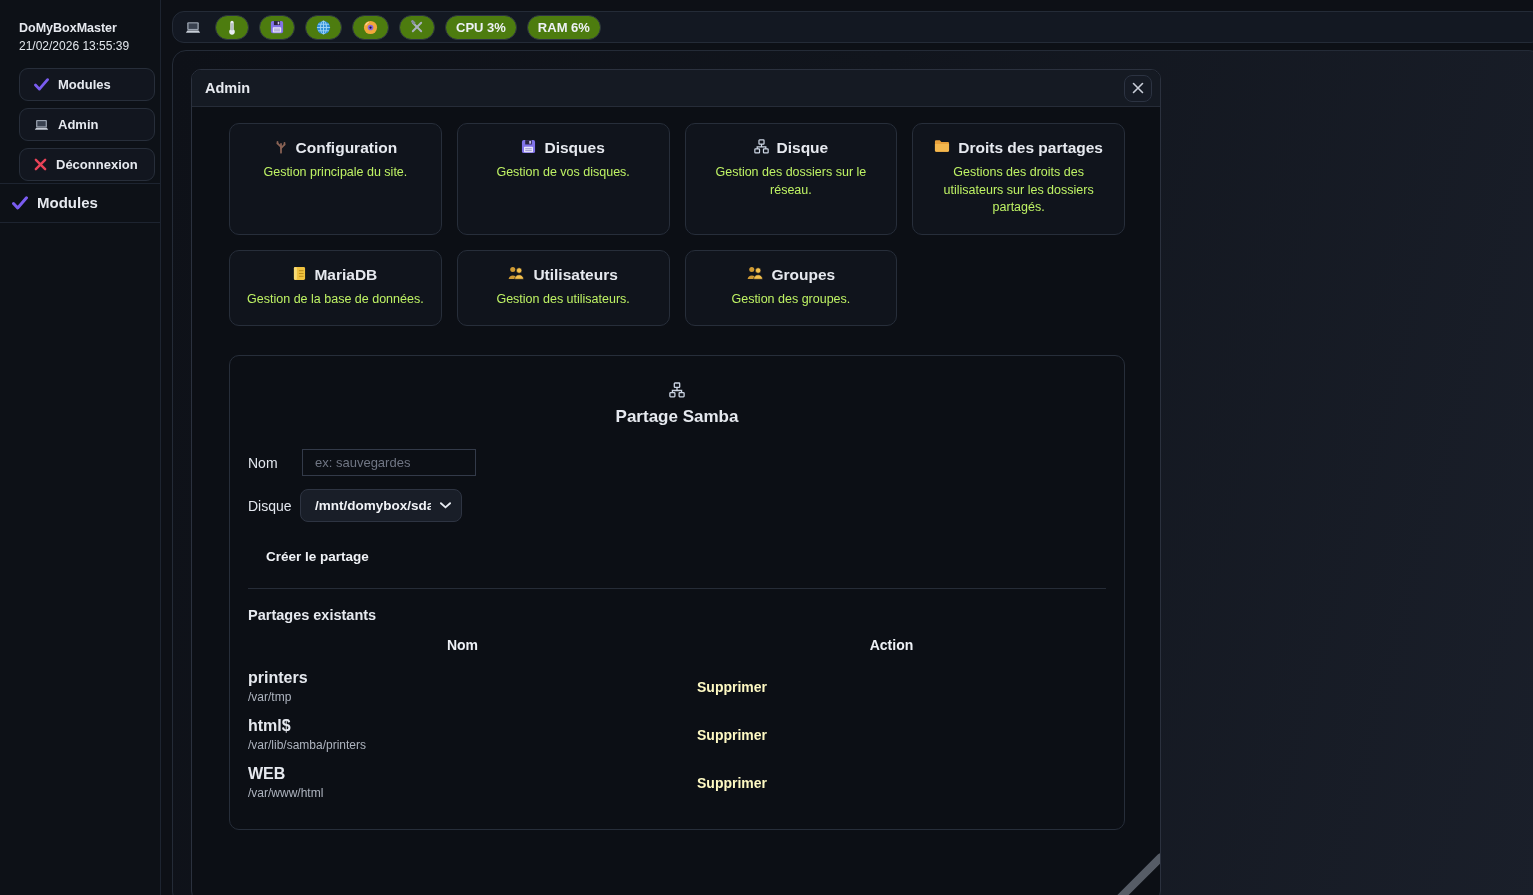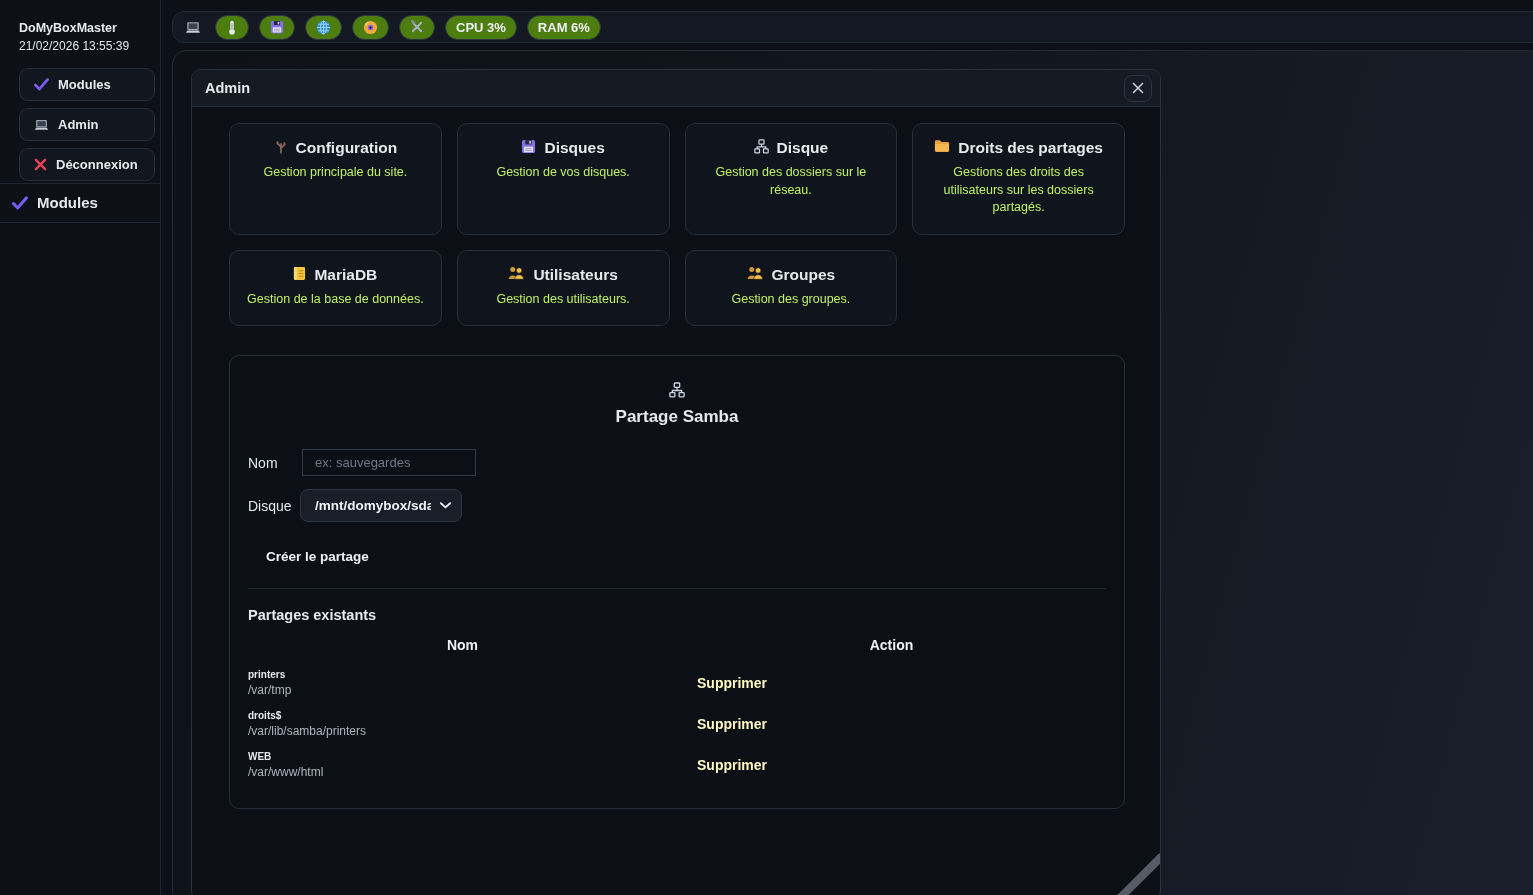--- a/index.html
+++ b/index.html
@@ -123,21 +123,21 @@
   }
   .panel hr { border:none; border-top:1px solid #262c37; margin:16px 0 0; }
   .existing-title { font-size:14.5px; font-weight:700; margin:18px 0 14px; }
 
   table.shares { width:100%; border-collapse:collapse; }
   table.shares th {
     font-size:14px; font-weight:700; text-align:center; padding-bottom:10px;
     color:#eef1f6;
   }
   table.shares td { padding:6px 0 7px; vertical-align:middle; }
-  .share-name { font-size:10px; font-weight:700; }
+  .share-name { font-size:16px; font-weight:700; }
   .share-path { font-size:12px; color:#aeb4bf; margin-top:3px; }
   .delete-btn {
     background:transparent; border:none; padding:0; margin-left:20px;
     color:#fef9c3; font-size:14px; font-weight:700; cursor:pointer;
     font-family:inherit;
   }
 
   
   .resize-handle {
     position:absolute; right:-14px; bottom:16px;
@@ -461,21 +461,21 @@
               <td>
                 <div class="share-name">printers</div>
                 <div class="share-path">/var/tmp</div>
               </td>
               <td>
                 <button class="delete-btn">Supprimer</button>
               </td>
             </tr>
             <tr>
               <td>
-                <div class="share-name">droits$</div>
+                <div class="share-name">html$</div>
                 <div class="share-path">/var/lib/samba/printers</div>
               </td>
               <td>
                 <button class="delete-btn">Supprimer</button>
               </td>
             </tr>
             <tr>
               <td>
                 <div class="share-name">WEB</div>
                 <div class="share-path">/var/www/html</div>

